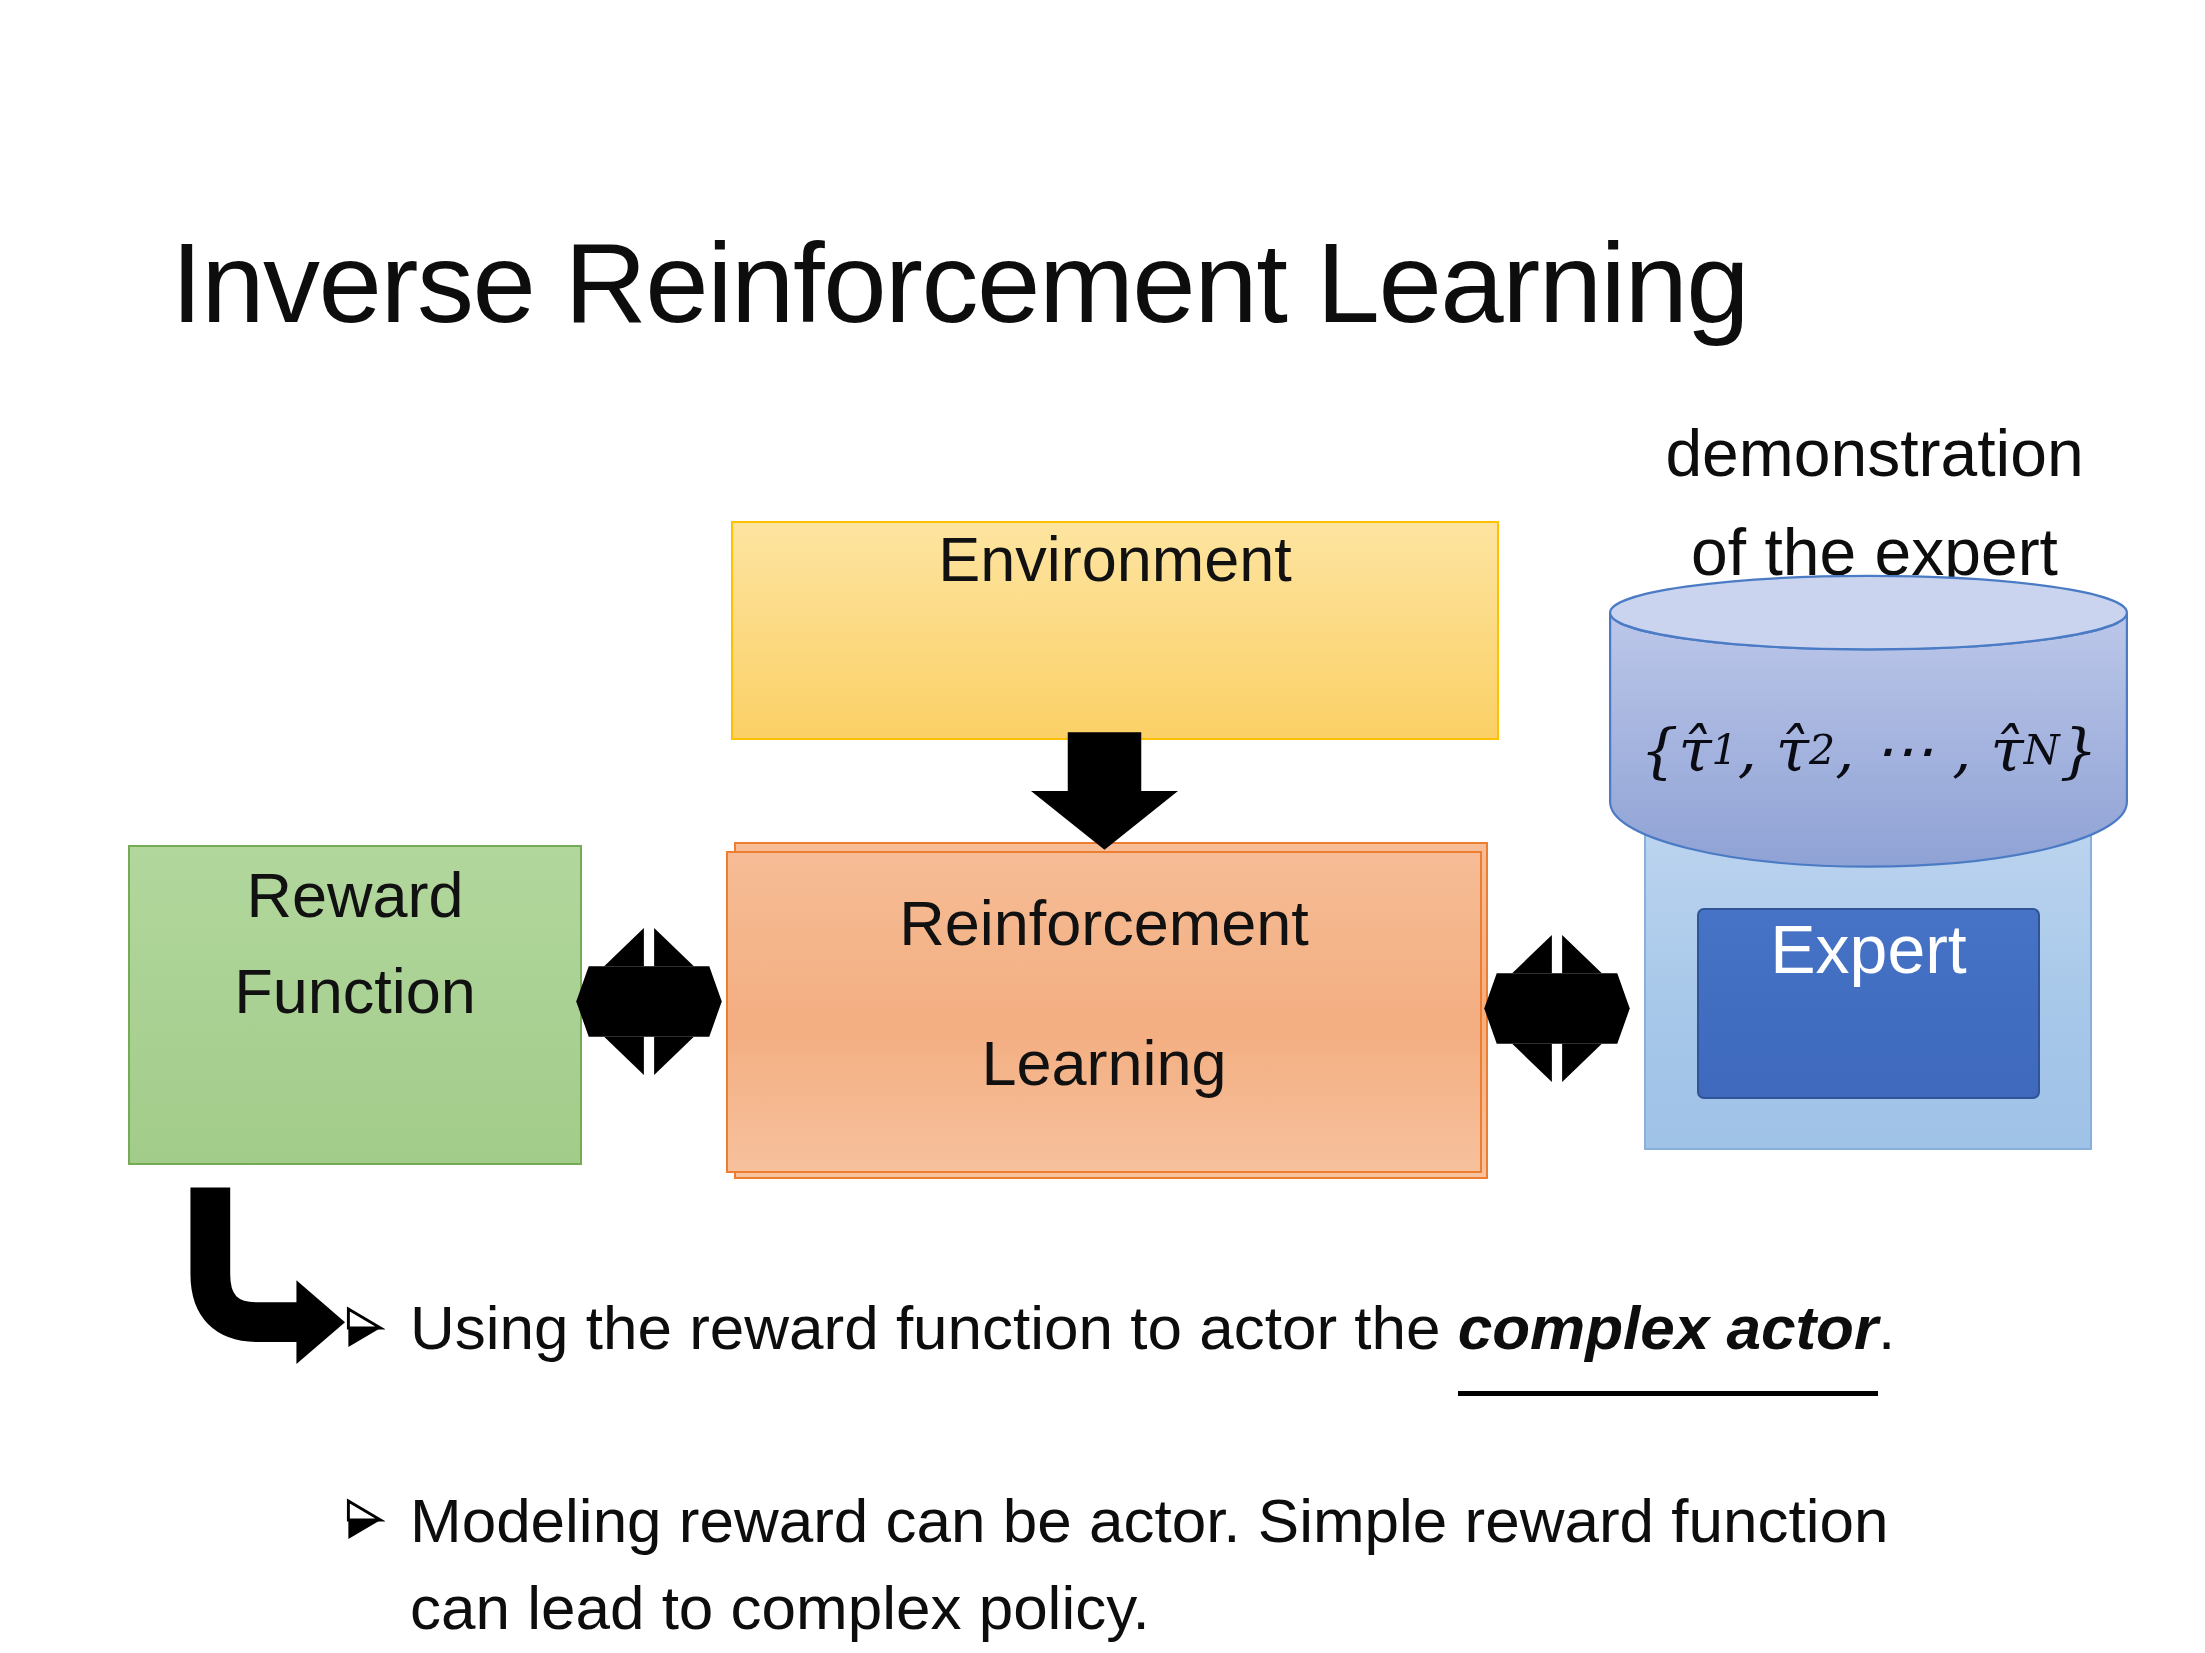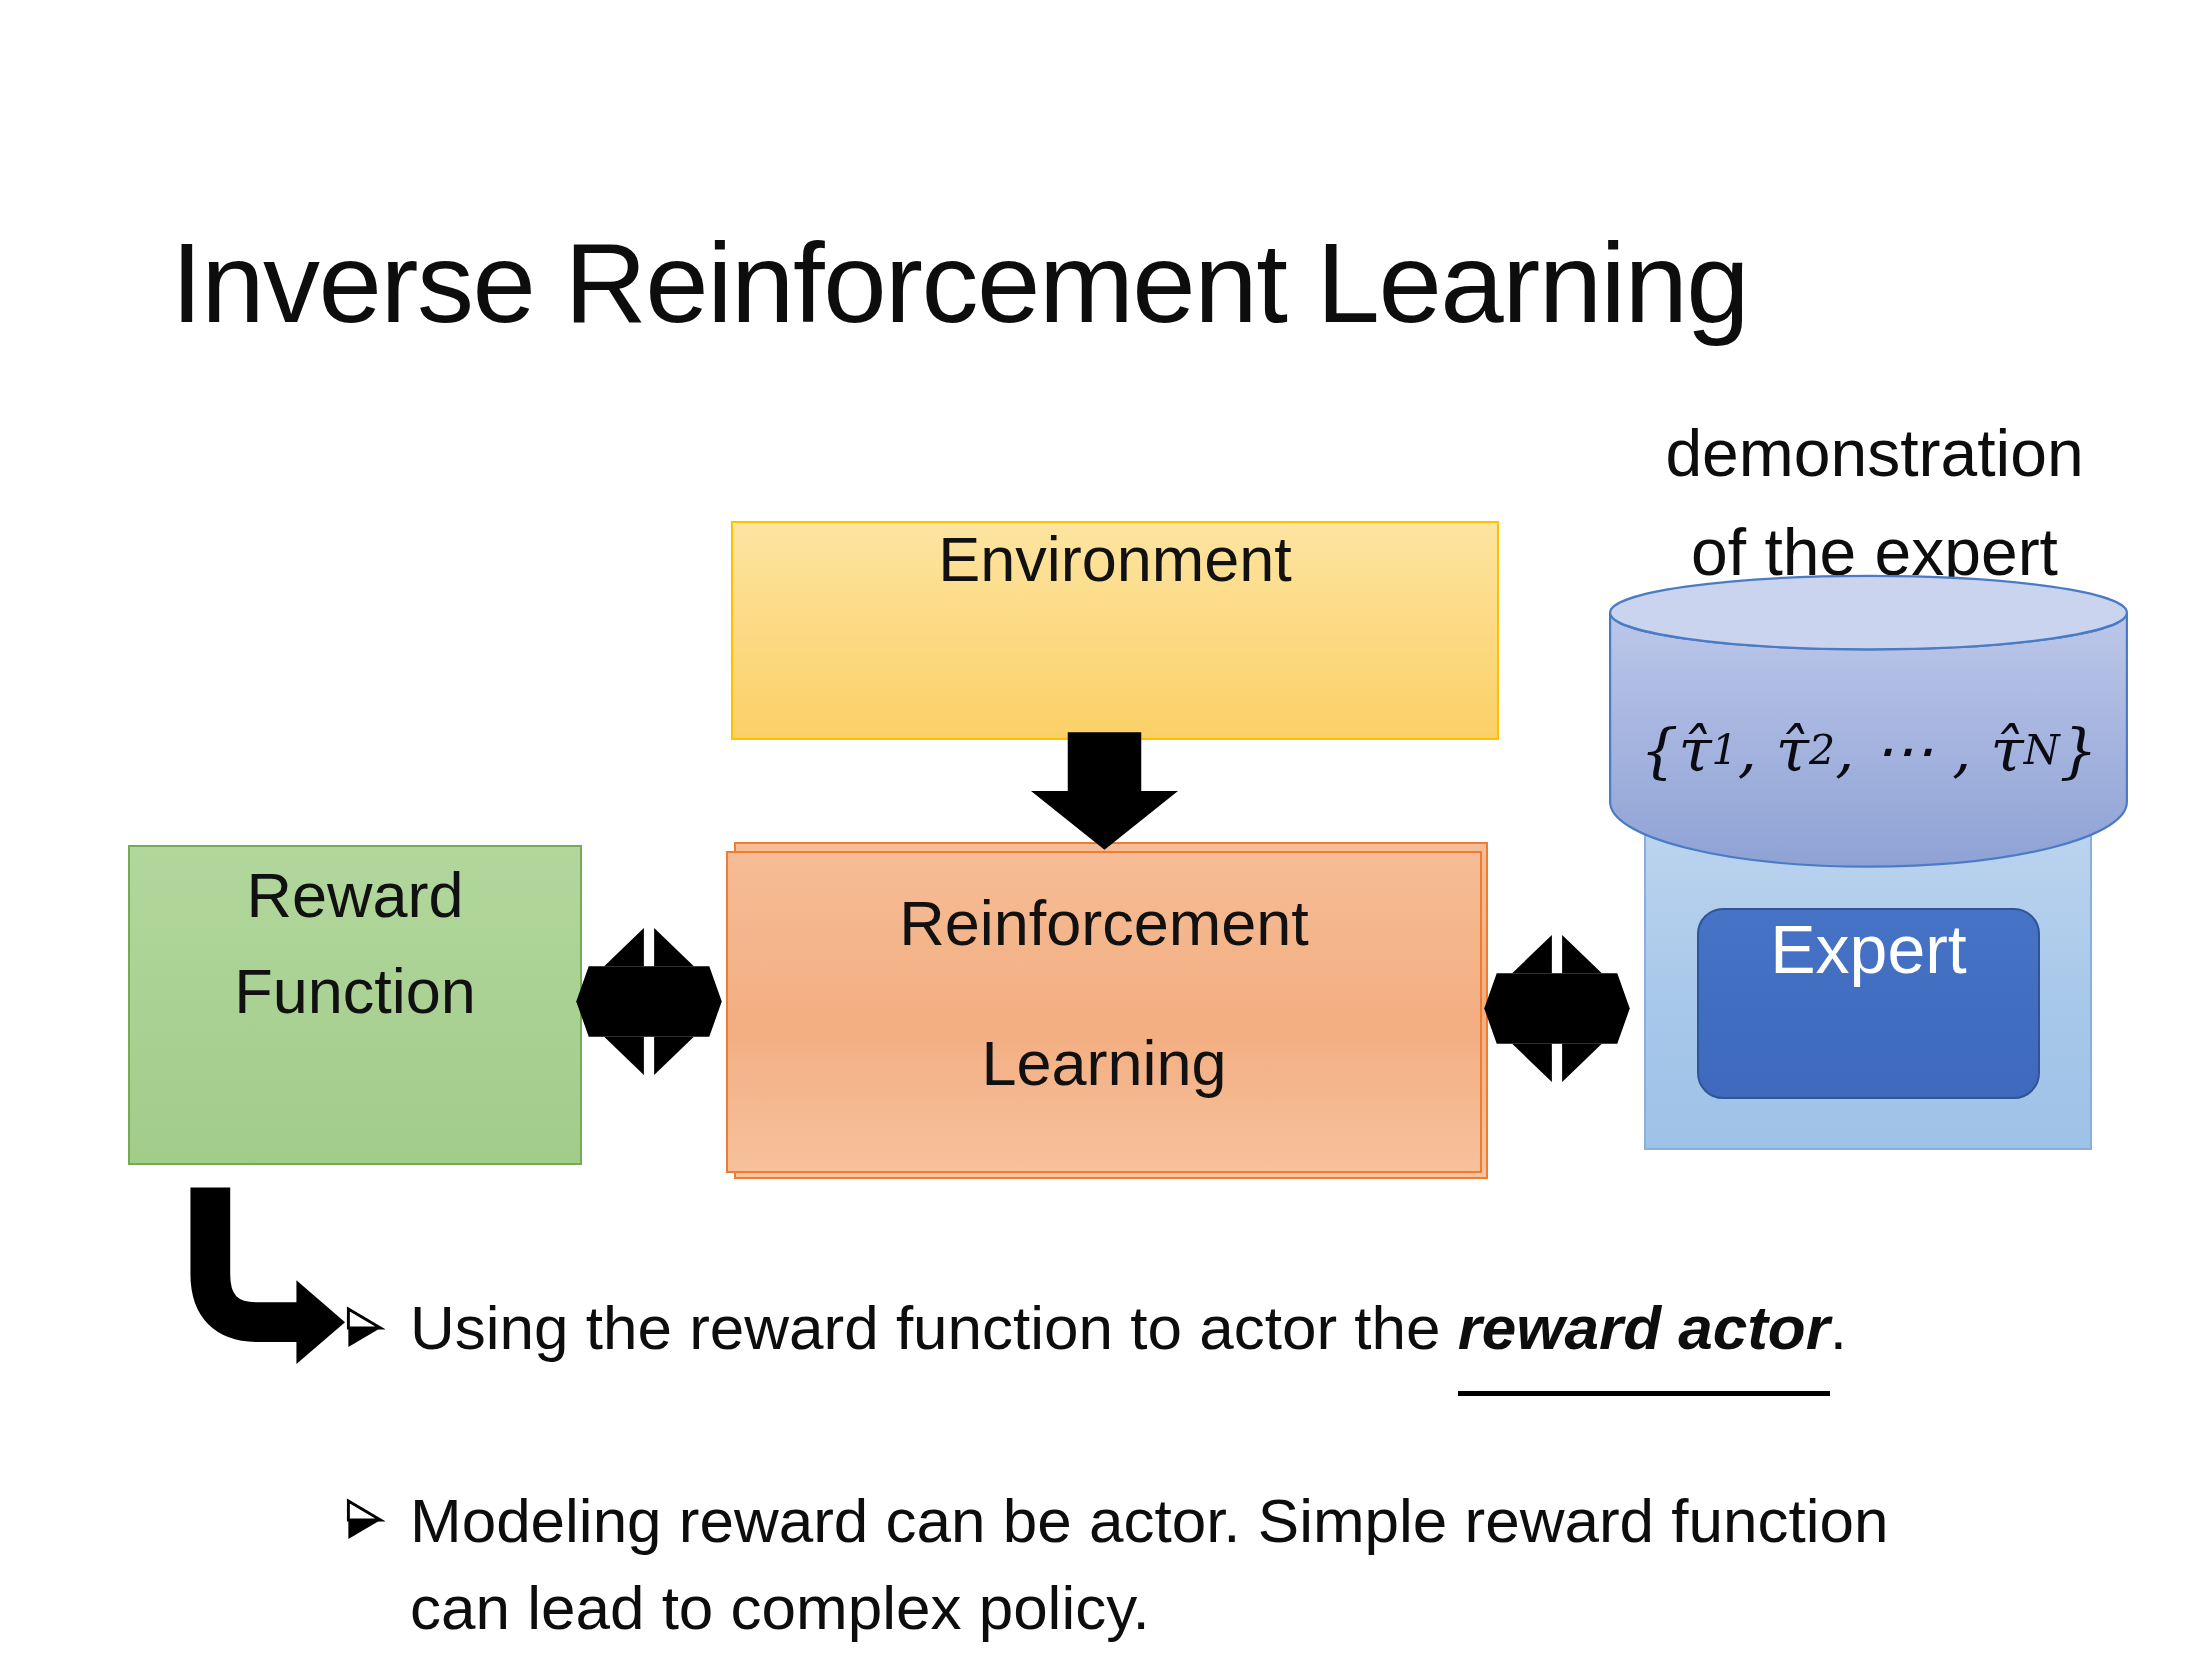--- a/index.html
+++ b/index.html
@@ -16,21 +16,21 @@
   .env{left:731px;top:479px;width:768px;height:219px;
        background:linear-gradient(180deg,#FDE4A0 0%,#FBD066 100%);border:2.9px solid #FFC000;box-sizing:border-box;}
   .rl-back{left:734px;top:800px;width:754px;height:337px;
        background:linear-gradient(180deg,#F6BD97 0%,#F3AE81 50%,#F7C29E 100%);border:2.2px solid #ED7D31;box-sizing:border-box;}
   .rl{left:726px;top:809px;width:756px;height:322px;line-height:140px;
        background:linear-gradient(180deg,#F6BC95 0%,#F3AE81 55%,#F7C19D 100%);border:2.2px solid #ED7D31;box-sizing:border-box;}
   .reward{left:128px;top:803px;width:454px;height:320px;line-height:96px;
        background:linear-gradient(180deg,#B2D79D 0%,#A2CC8A 100%);border:2.9px solid #76AB55;box-sizing:border-box;}
   .container-blue{left:1644px;top:779px;width:448px;height:329px;
        background:linear-gradient(180deg,#BCD4EF 0%,#A6C7E9 60%,#9FC2E7 100%);border:2.2px solid #88B0DA;box-sizing:border-box;}
-  .expert{left:1697px;top:866px;width:343px;height:191px;border-radius:26px;
+  .expert{left:1697px;top:866px;width:343px;height:191px;border-radius:7px;
        background:linear-gradient(180deg,#4673C5 0%,#3E69BD 100%);border:2.9px solid #2F5597;box-sizing:border-box;
        color:#ffffff;font-size:68px;}
 
   
   .formula{left:1621px;top:653px;width:496px;height:110px;display:flex;align-items:center;justify-content:center;
        font-family:"DejaVu Serif","Liberation Serif",serif;font-style:italic;font-size:60px;color:#0b0b14;white-space:nowrap;}
   .formula sub{font-size:41px;vertical-align:-20.6px;font-style:italic;}
 
   
   .bullet-text{left:410px;width:1727px;font-size:62px;line-height:87px;color:#0d0d0d;}
@@ -122,21 +122,21 @@
   <svg class="abs" style="left:186px;top:1144px;" width="162" height="184" viewBox="0 0 220 250">
     <path d="M33,2 L33,120 Q33,185 98,185 L152,185" fill="none" stroke="#000" stroke-width="54"></path>
     <polygon points="150,128 216,185 150,242" fill="#000"></polygon>
   </svg>
 
   <svg class="abs" style="left:344px;top:1264px;" width="41" height="44" viewBox="0 0 56 60">
     <polygon points="6,4 50,30 6,30" fill="#fff" stroke="#000" stroke-width="4"></polygon>
     <polygon points="6,30 50,30 6,56" fill="#000"></polygon>
   </svg>
   <div class="abs bullet-text b1">
-    <span>Using the reward function to actor the </span><span class="em">reward actor</span><span>.</span>
+    <span>Using the reward function to actor the </span><span class="em">complex actor</span><span>.</span>
   </div>
 
   <svg class="abs" style="left:344px;top:1456px;" width="41" height="44" viewBox="0 0 56 60">
     <polygon points="6,4 50,30 6,30" fill="#fff" stroke="#000" stroke-width="4"></polygon>
     <polygon points="6,30 50,30 6,56" fill="#000"></polygon>
   </svg>
   <div class="abs bullet-text b2">
     <span>Modeling reward can be actor. Simple reward function can lead to complex policy.</span>
   </div>
 

